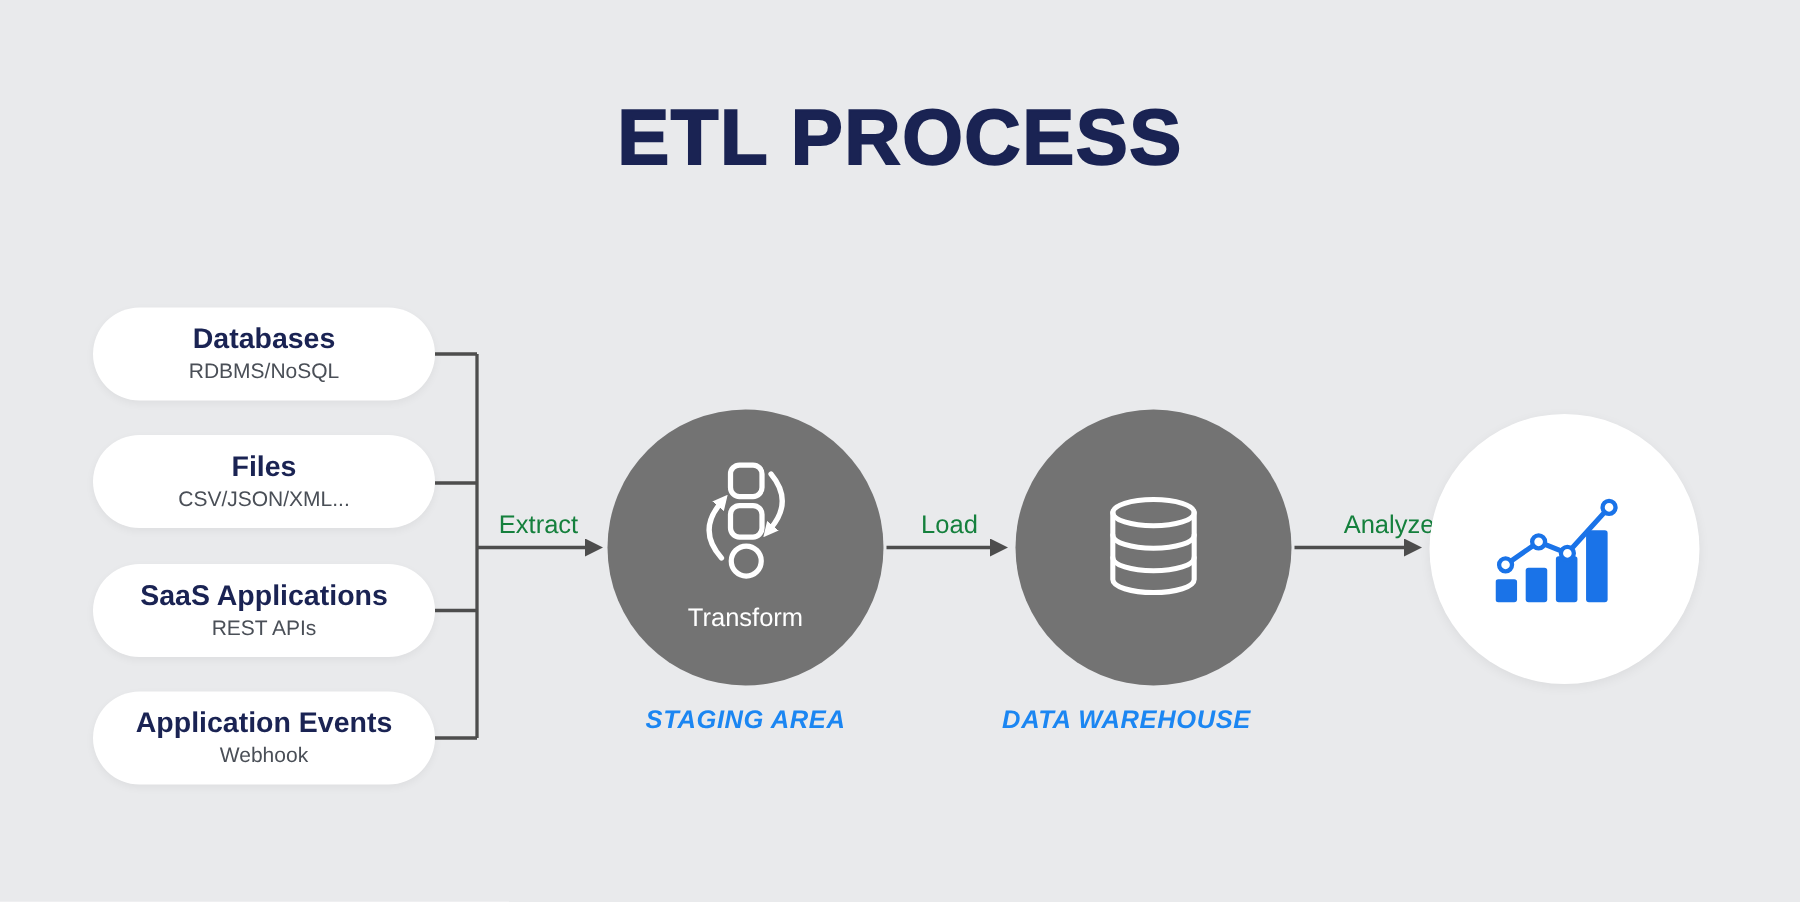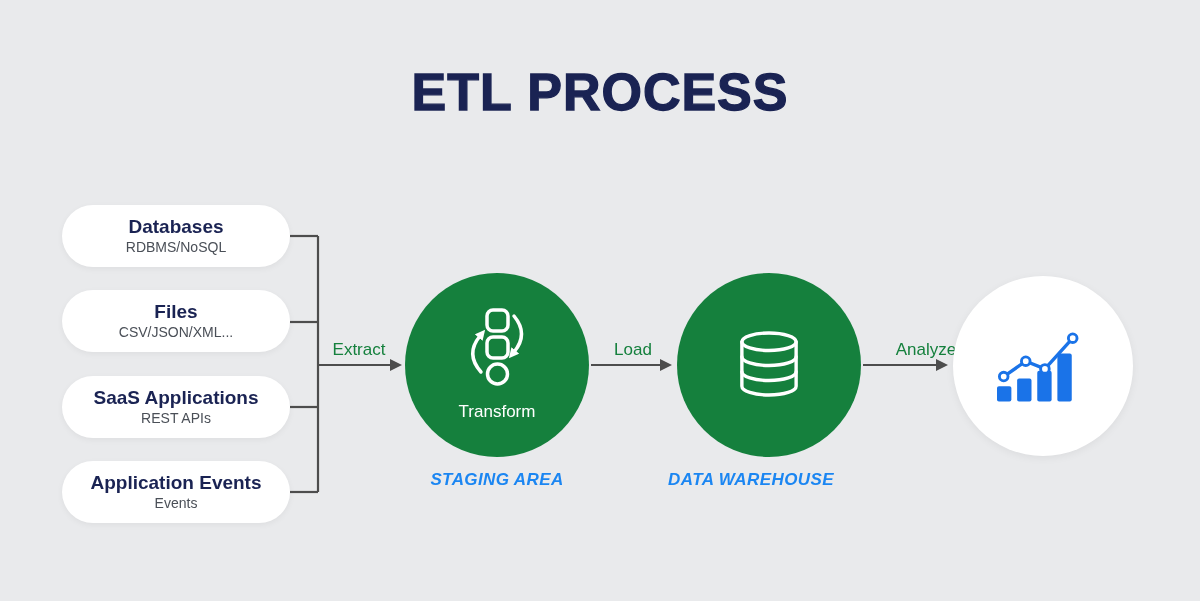--- a/index.html
+++ b/index.html
@@ -77,21 +77,21 @@
     position: absolute;
     top: 273px;
     width: 184px;
     height: 184px;
     border-radius: 50%;
     display: flex;
     flex-direction: column;
     align-items: center;
     justify-content: center;
   }
-  .node.blue { background: #15803d; }
+  .node.blue { background: #737373; }
   .node.white { background: #ffffff; box-shadow: 0 2px 8px rgba(0,0,0,0.06); }
   .node-staging   { left: 405px; }
   .node-warehouse { left: 677px; }
   .node-analytics { left: 953px; top: 276px; width: 180px; height: 180px; }
 
   .node .inner-label {
     margin-top: 8px;
     font-size: 17px;
     color: #ffffff;
   }
@@ -127,21 +127,21 @@
   <div class="pill pill-1">
     <div class="label">Databases</div>
     <div class="sublabel">RDBMS/NoSQL</div>
   </div>
   <div class="pill pill-3">
     <div class="label">SaaS Applications</div>
     <div class="sublabel">REST APIs</div>
   </div>
   <div class="pill pill-4">
     <div class="label">Application Events</div>
-    <div class="sublabel">Events</div>
+    <div class="sublabel">Webhook</div>
   </div>
 
   <svg class="connectors" width="1200" height="601" viewBox="0 0 1200 601">
     <defs>
       <marker id="arrow" markerUnits="userSpaceOnUse" markerWidth="12" markerHeight="12" refX="2" refY="6" orient="auto">
         <path d="M0,0 L12,6 L0,12 Z" fill="#4d4d4d"></path>
       </marker>
     </defs>
     <g stroke="#4d4d4d" stroke-width="2.2" fill="none">
       <path d="M290 236 H318"></path>

